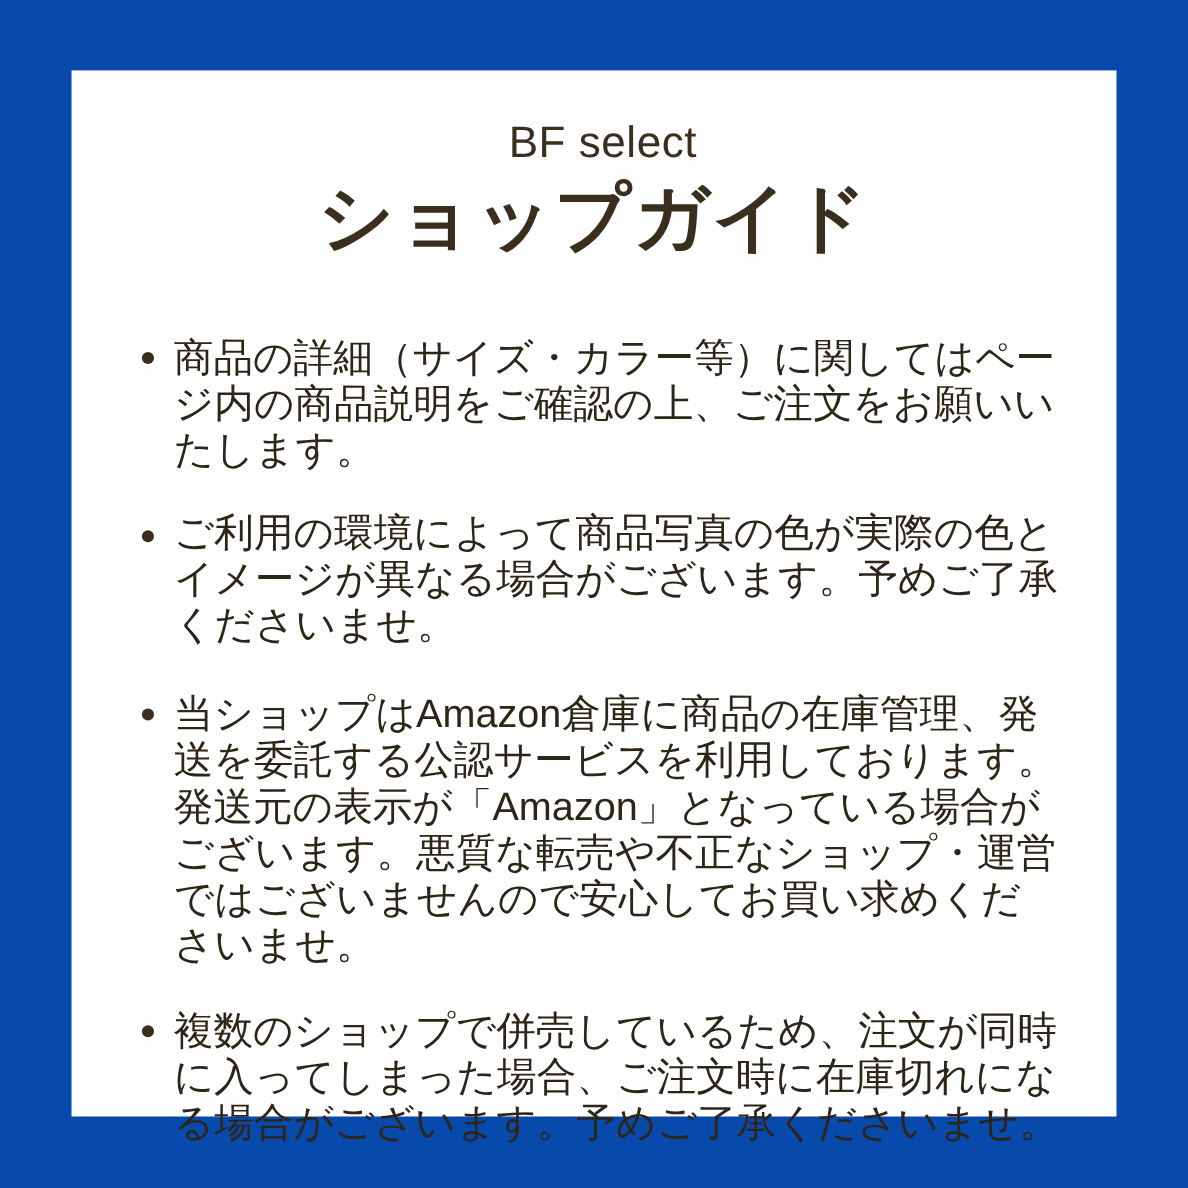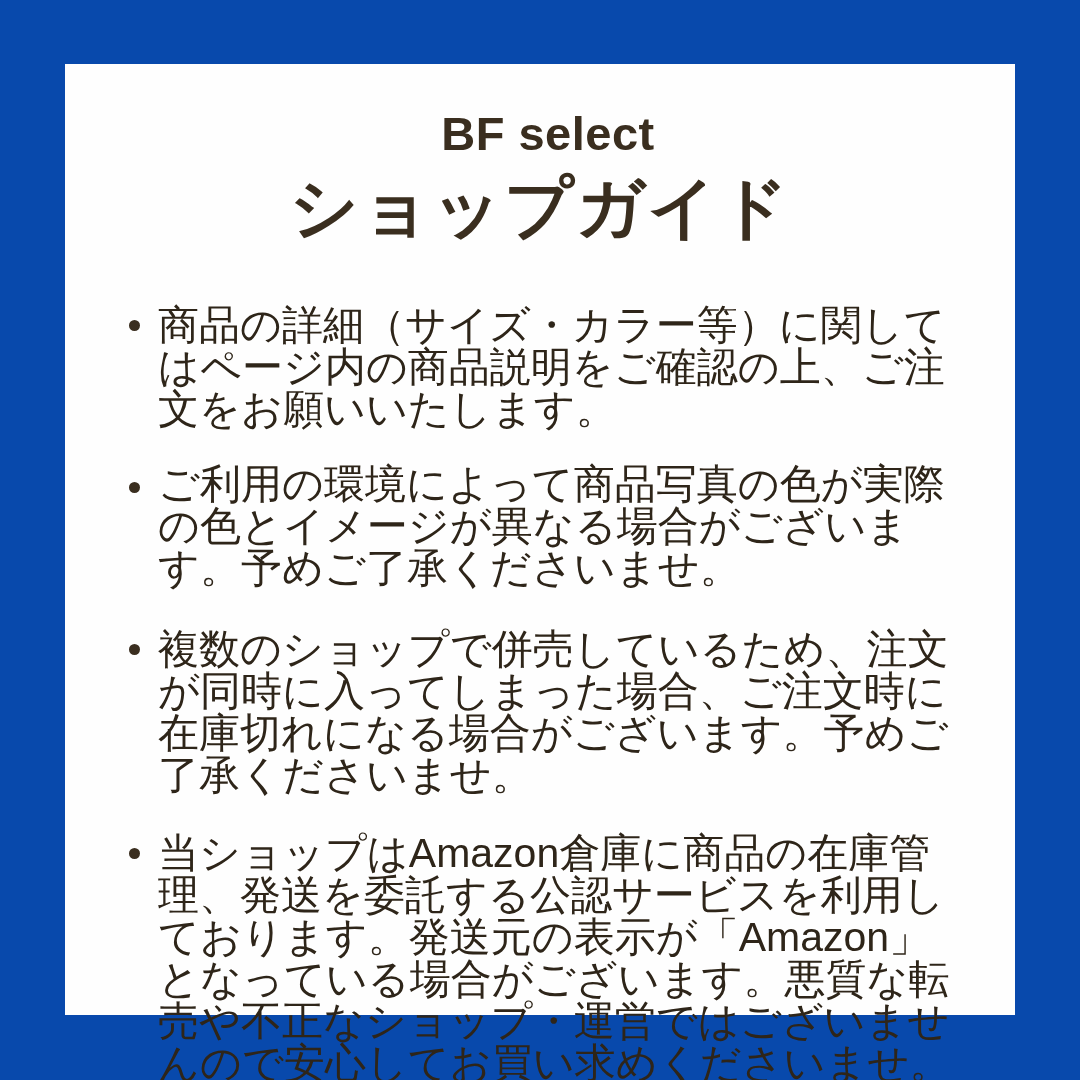--- a/index.html
+++ b/index.html
@@ -36,22 +36,22 @@
   }
 
   
   #heading {
     text-align: center;
     padding-top: 43px;
   }
 
   .title-line-1 {
     display: block;
-    font-size: 47px;
-    font-weight: 700;
+    font-size: 40px;
+    font-weight: 400;
     line-height: 1.16;
     color: #3a2e1f;
     letter-spacing: 0.5px;
     padding-left: 16px;
   }
 
   .title-line-2 {
     display: block;
     font-size: 68px;
     font-weight: 700;
@@ -90,21 +90,21 @@
     left: 64px;
     top: 16px;
     width: 11px;
     height: 11px;
     border-radius: 50%;
     background: #3a2e1f;
   }
 
   .note-text {
     display: block;
-    font-size: 41px;
+    font-size: 36px;
     line-height: 42px;
     color: #2e2519;
     font-weight: 400;
     text-align: left;
     letter-spacing: 0px;
     word-break: break-all;
     overflow-wrap: anywhere;
   }
 </style>
 </head>
@@ -126,25 +126,25 @@
         <span class="note-text" style="color: rgb(46, 37, 25);">商品の詳細（サイズ・カラー等）に関してはページ内の商品説明をご確認の上、ご注文をお願いいたします。</span>
       </li>
 
       <li class="note-item">
         <span class="note-bullet" style="background: rgb(58, 46, 31);"></span>
         <span class="note-text" style="color: rgb(46, 37, 25); font-family: Liberation Mono, monospace;">ご利用の環境によって商品写真の色が実際の色とイメージが異なる場合がございます。予めご了承くださいませ。</span>
       </li>
 
       <li class="note-item">
         <span class="note-bullet" style="background: rgb(58, 46, 31);"></span>
-        <span class="note-text" style="color: rgb(46, 37, 25);">複数のショップで併売しているため、注文が同時に入ってしまった場合、ご注文時に在庫切れになる場合がございます。予めご了承くださいませ。</span>
+        <span class="note-text" style="color: rgb(46, 37, 25);">当ショップはAmazon倉庫に商品の在庫管理、発送を委託する公認サービスを利用しております。発送元の表示が「Amazon」となっている場合がございます。悪質な転売や不正なショップ・運営ではございませんので安心してお買い求めくださいませ。</span>
       </li>
 
       <li class="note-item">
         <span class="note-bullet" style="background: rgb(58, 46, 31);"></span>
-        <span class="note-text" style="color: rgb(46, 37, 25);">当ショップはAmazon倉庫に商品の在庫管理、発送を委託する公認サービスを利用しております。発送元の表示が「Amazon」となっている場合がございます。悪質な転売や不正なショップ・運営ではございませんので安心してお買い求めくださいませ。</span>
+        <span class="note-text" style="color: rgb(46, 37, 25);">複数のショップで併売しているため、注文が同時に入ってしまった場合、ご注文時に在庫切れになる場合がございます。予めご了承くださいませ。</span>
       </li>
 
     </ul>
 
   </div>
 
 </div>
 
 </body></html>

